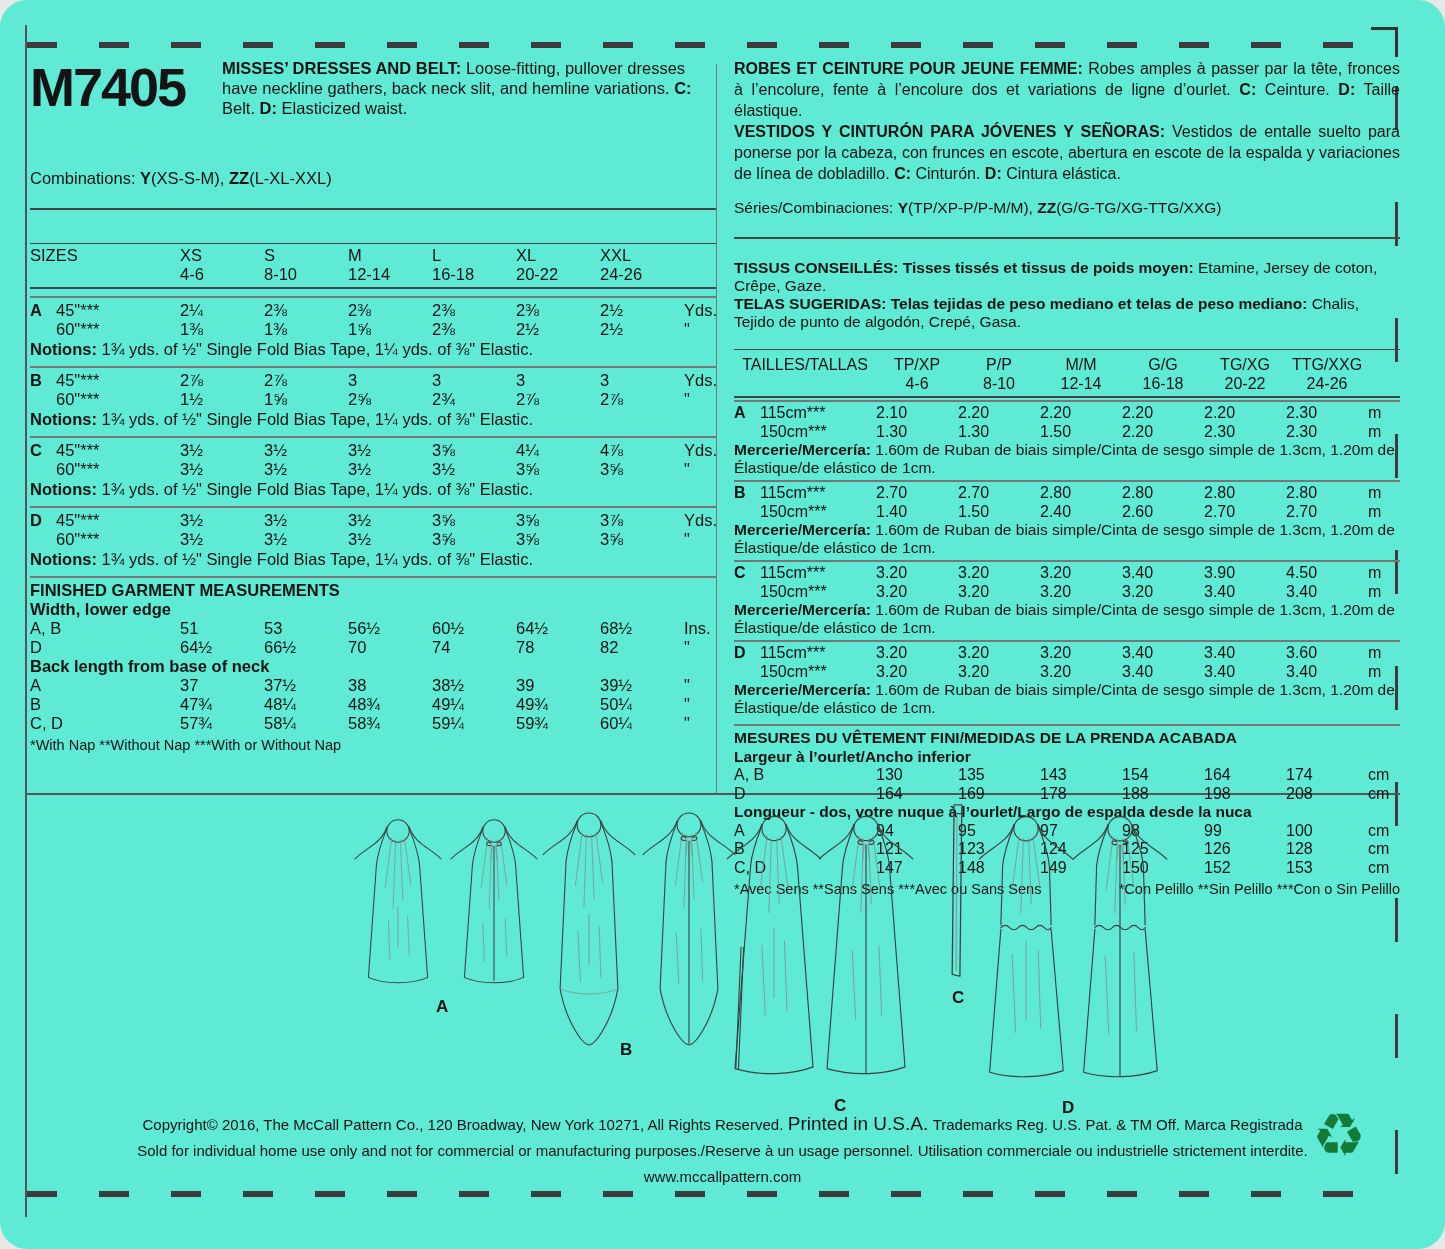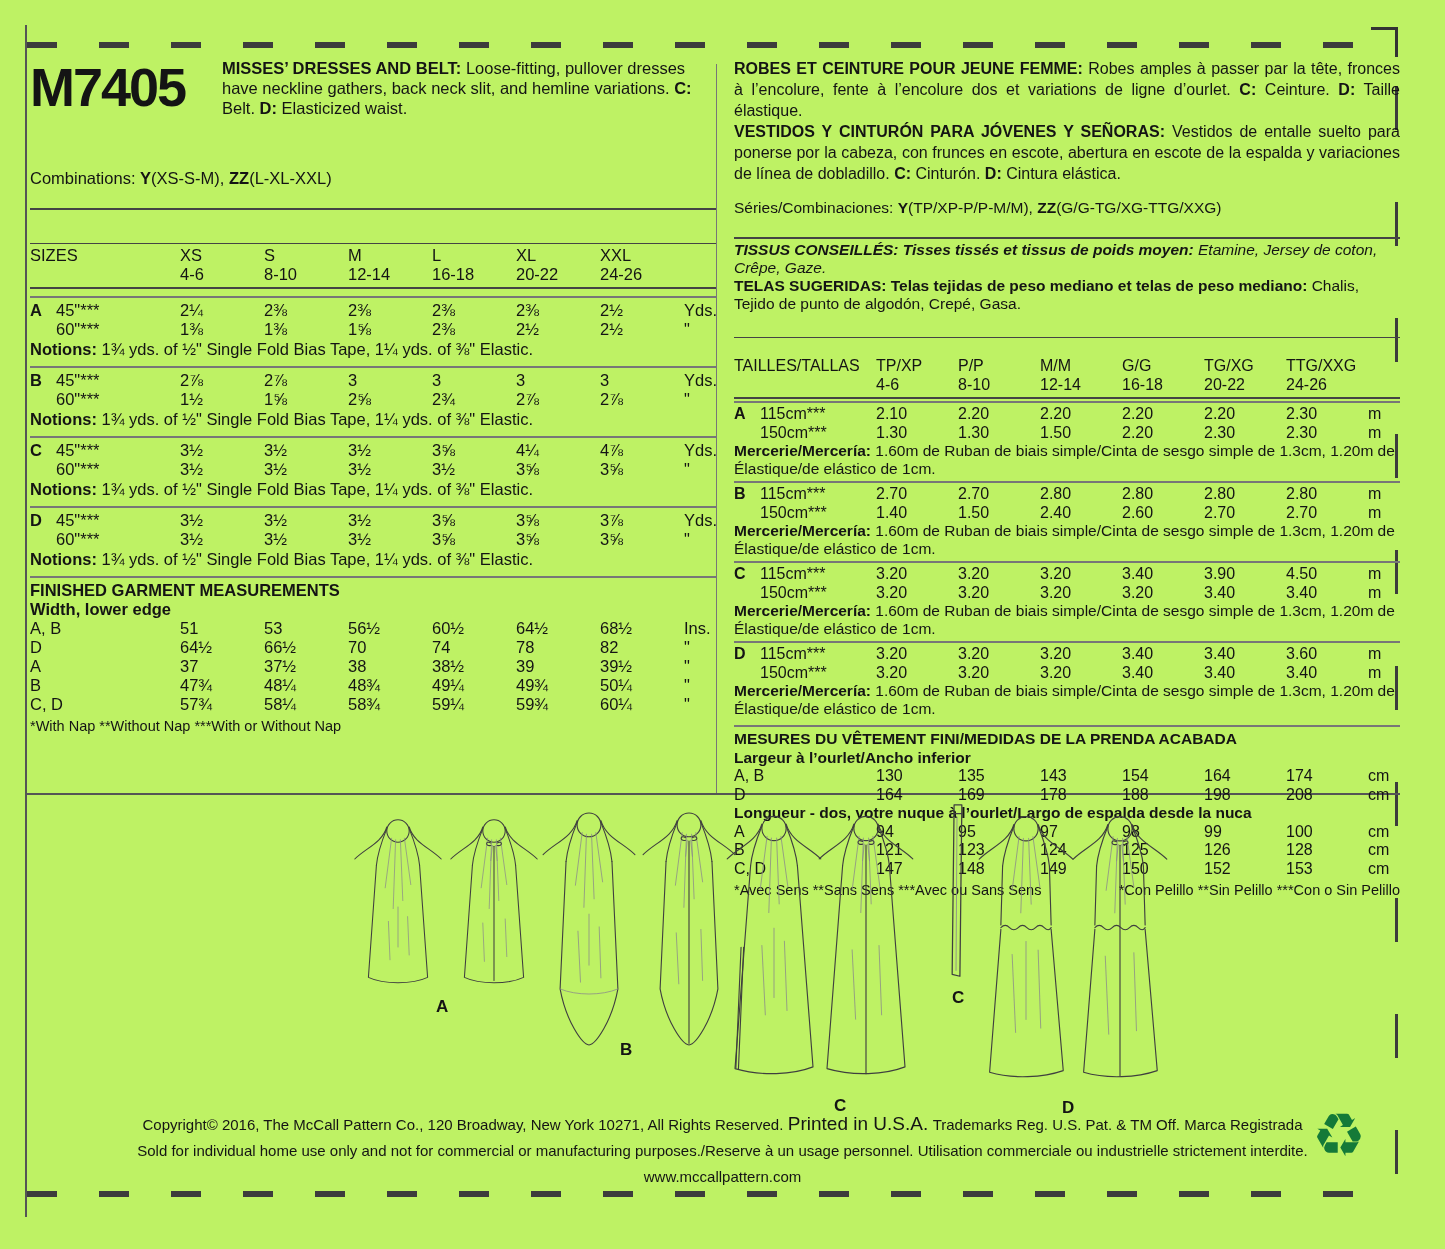--- a/index.html
+++ b/index.html
@@ -1,17 +1,17 @@
 <!DOCTYPE html>
 <html><head>
 <meta charset="utf-8">
 <style>
   html,body{margin:0;padding:0;background:#e8e8e8;}
-  .page{position:relative;width:1445px;height:1249px;background:#bef264;overflow:hidden;
-        font-family:"Liberation Sans",sans-serif;color:#141414;}
+  .page{position:relative;width:1445px;height:1249px;background:#5eead4;overflow:hidden;
+        font-family:"Liberation Sans",sans-serif;color:#141414;border-radius:27px;}
   .bb{font-weight:bold;}
   
   .dash-h{position:absolute;height:0;border-top:3px solid transparent;
           border-image:none;background:repeating-linear-gradient(90deg,#3c3c3c 0 30px,transparent 30px 72px);
           height:3px;}
   .dash-v{position:absolute;width:3px;background:repeating-linear-gradient(180deg,#3c3c3c 0 44px,transparent 44px 116px);}
   .solid-v{position:absolute;width:2px;background:#555;}
   .corner-h{position:absolute;height:3px;background:#333;}
   .corner-v{position:absolute;width:3px;background:#333;}
   .divider{position:absolute;width:1px;background:#777;}
@@ -30,21 +30,21 @@
   .fab{font-size:16.5px;line-height:20px;}
   .fab-r{font-size:15.5px;line-height:18px;}
   
   .tg{display:grid;grid-template-columns:150px repeat(6,84px) 1fr;font-size:16.5px;line-height:19px;}
   .tgr{display:grid;grid-template-columns:142px repeat(6,82px) 1fr;font-size:16px;line-height:18.5px;}
   .tg .c,.tgr .c{white-space:nowrap;}
   .rowwrap{display:contents;}
   .view{display:inline-block;width:26px;font-weight:bold;}
   .indent{padding-left:26px;}
   .tg-head{margin-top:33px;border-top:1.5px solid #444;border-bottom:2px solid #444;padding:2px 0 3px;}
-  .tgr-head{margin-top:24px;border-top:1.5px solid #444;border-bottom:2px solid #444;padding:19px 0 3px;}
+  .tgr-head{margin-top:18px;border-top:1.5px solid #444;border-bottom:2px solid #444;padding:6px 0 3px;text-align:center;}
   .sec{border-top:2px solid #777;margin-top:7px;padding-top:3px;}
   .sec-r{border-top:2px solid #777;margin-top:2px;padding-top:2px;}
   .notions{font-size:16.5px;line-height:19px;margin:1px 0 6px;}
   .merc{font-size:15.5px;line-height:18px;margin:0 0 3px;}
   .fin{border-top:2px solid #777;margin-top:7px;padding-top:3px;}
   .fin-title{font-weight:bold;font-size:16.5px;line-height:19px;}
   .fin-title-r{font-weight:bold;font-size:15.5px;line-height:18.5px;}
   .grp-head{font-weight:bold;font-size:16.5px;line-height:19px;}
   .grp-head-r{font-weight:bold;font-size:15.5px;line-height:18.5px;}
   .footnote{font-size:14.5px;line-height:20px;margin-top:2px;}
@@ -144,40 +144,41 @@
       <div class="fin-title">FINISHED GARMENT MEASUREMENTS</div>
       <div class="grp-head">Width, lower edge</div>
       <div class="tg">
         <span class="c">A, B</span>
         <span class="rowwrap"><span class="c">51</span><span class="c">53</span><span class="c">56½</span><span class="c">60½</span><span class="c">64½</span><span class="c">68½</span></span>
         <span class="c">Ins.</span>
         <span class="c">D</span>
         <span class="rowwrap"><span class="c">64½</span><span class="c">66½</span><span class="c">70</span><span class="c">74</span><span class="c">78</span><span class="c">82</span></span>
         <span class="c">"</span>
       </div>
+      <div class="grp-head">Back length from base of neck</div>
       <div class="tg">
         <span class="c">A</span>
         <span class="rowwrap"><span class="c">37</span><span class="c">37½</span><span class="c">38</span><span class="c">38½</span><span class="c">39</span><span class="c">39½</span></span>
         <span class="c">"</span>
         <span class="c">B</span>
         <span class="rowwrap"><span class="c">47¾</span><span class="c">48¼</span><span class="c">48¾</span><span class="c">49¼</span><span class="c">49¾</span><span class="c">50¼</span></span>
         <span class="c">"</span>
         <span class="c">C, D</span>
         <span class="rowwrap"><span class="c">57¾</span><span class="c">58¼</span><span class="c">58¾</span><span class="c">59¼</span><span class="c">59¾</span><span class="c">60¼</span></span>
         <span class="c">"</span>
       </div>
       <div class="footnote">*With Nap **Without Nap ***With or Without Nap</div>
     </div>
   </div>
 
   <div class="col col-right">
     <div class="desc-r"><span class="bb">ROBES ET CEINTURE POUR JEUNE FEMME: </span><span>Robes amples à passer par la tête, fronces à l’encolure, fente à l’encolure dos et variations de ligne d’ourlet. </span><span class="bb">C:</span><span> Ceinture. </span><span class="bb">D:</span><span> Taille élastique.</span></div>
     <div class="desc-r"><span class="bb">VESTIDOS Y CINTURÓN PARA JÓVENES Y SEÑORAS: </span><span>Vestidos de entalle suelto para ponerse por la cabeza, con frunces en escote, abertura en escote de la espalda y variaciones de línea de dobladillo. </span><span class="bb">C:</span><span> Cinturón. </span><span class="bb">D:</span><span> Cintura elástica.</span></div>
     <div class="rline u-rule" style="margin-top:15px;"><span>Séries/Combinaciones: </span><span class="bb">Y</span><span>(TP/XP-P/P-M/M), </span><span class="bb">ZZ</span><span>(G/G-TG/XG-TTG/XXG)</span></div>
-    <div class="fab-r" style="margin-top:2px;font-style:italic;"><span class="bb">TISSUS CONSEILLÉS: Tisses tissés et tissus de poids moyen:</span><span> Etamine, Jersey de coton, Crêpe, Gaze.</span></div>
+    <div class="fab-r" style="margin-top:20px;"><span class="bb">TISSUS CONSEILLÉS: Tisses tissés et tissus de poids moyen:</span><span> Etamine, Jersey de coton, Crêpe, Gaze.</span></div>
     <div class="fab-r"><span class="bb">TELAS SUGERIDAS: Telas tejidas de peso mediano et telas de peso mediano:</span><span> Chalis, Tejido de punto de algodón, Crepé, Gasa.</span></div>
 
     <div class="tgr tgr-head">
       <span class="c">TAILLES/TALLAS</span>
       <span class="rowwrap"><span class="c">TP/XP</span><span class="c">P/P</span><span class="c">M/M</span><span class="c">G/G</span><span class="c">TG/XG</span><span class="c">TTG/XXG</span></span>
       <span class="c"></span>
       <span class="c"></span>
       <span class="rowwrap"><span class="c">4-6</span><span class="c">8-10</span><span class="c">12-14</span><span class="c">16-18</span><span class="c">20-22</span><span class="c">24-26</span></span>
       <span class="c"></span>
     </div>

